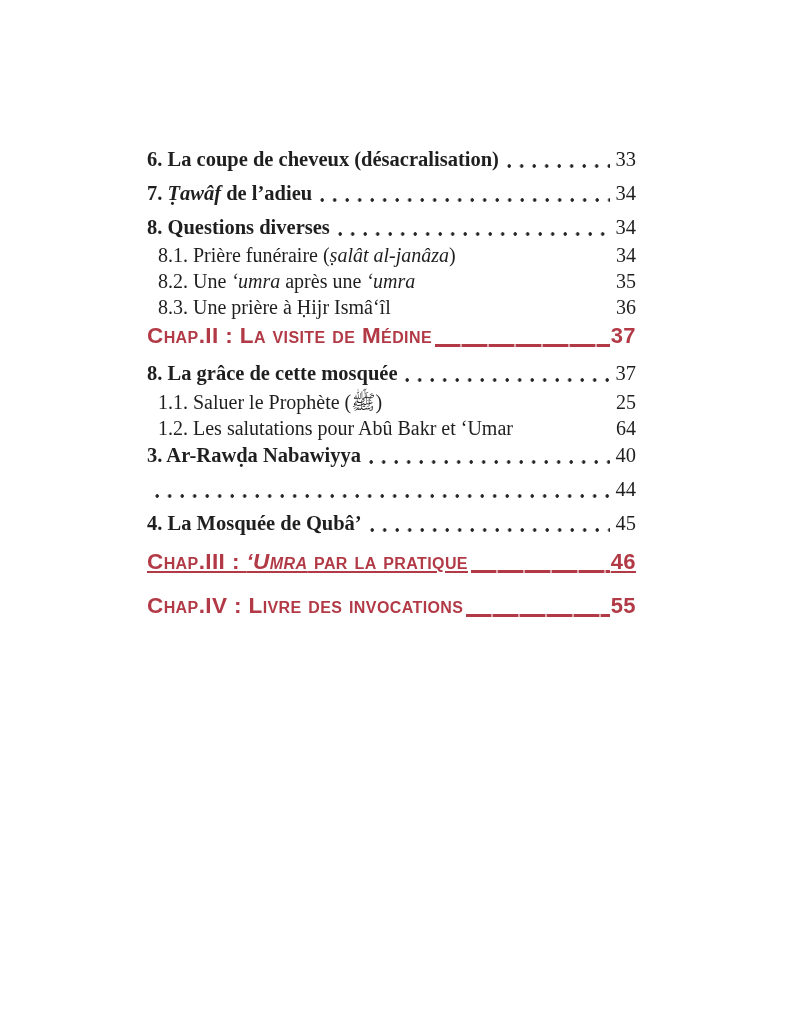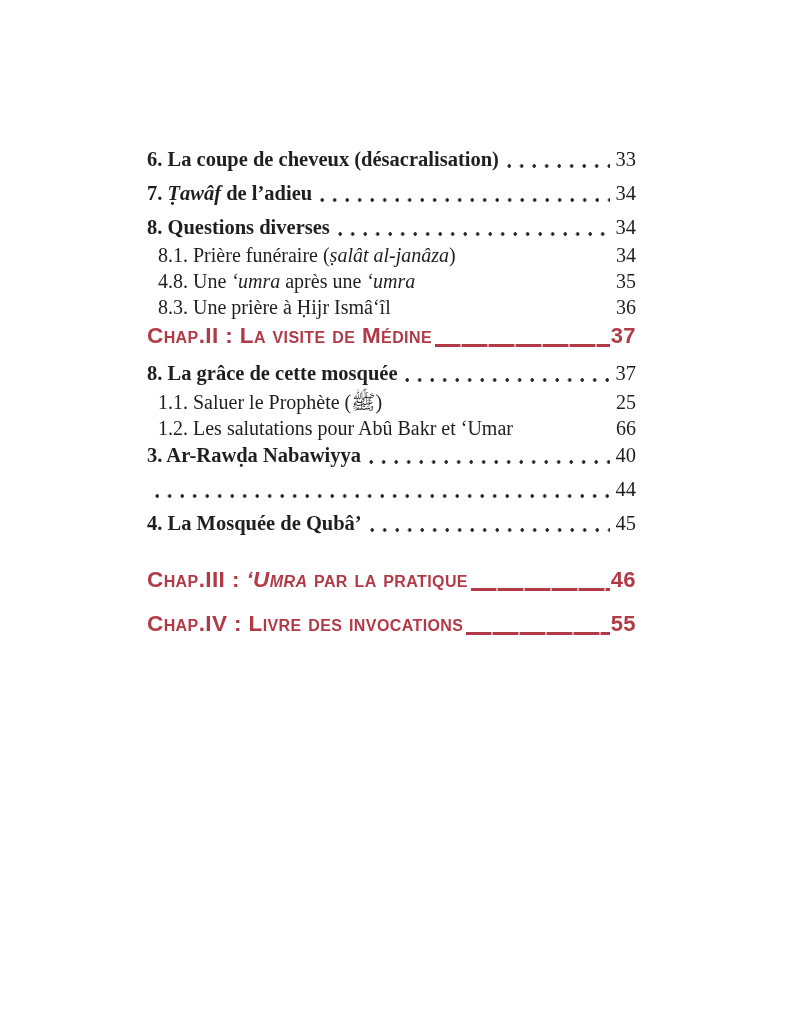--- a/index.html
+++ b/index.html
@@ -82,21 +82,21 @@
     background-image:repeating-linear-gradient(90deg, var(--accent) 0 25px, rgba(178,58,70,0.45) 25px 27px);
   }
   .spacer{flex:1 1 auto;}
 
   
   .toc .row:nth-child(1){margin-top:0;}
   .toc .row:nth-child(4){margin-top:2px;gap:24px;}
   .toc .row:nth-child(8){margin-top:9px;}
   .toc .row:nth-child(9){margin-top:3px;}
   .toc .row:nth-child(11){margin-top:1px;}
-  .toc .row:nth-child(14){margin-top:28px;}
+  .toc .row:nth-child(14){margin-top:10px;text-decoration:underline;}
   .toc .row:nth-child(15){margin-top:14px;}
 </style>
 </head>
 <body>
 
 <div class="page-surface">
   <div class="toc" id="toc">
       <div class="row item">
         <span class="label"><span>6. La coupe de cheveux (désacralisation)</span></span>
         <div class="leader-dots"></div>
@@ -111,21 +111,21 @@
         <span class="label"><span>8. Questions diverses</span></span>
         <div class="leader-dots"></div>
         <span class="page-num">34</span>
       </div>
       <div class="row subitem">
         <span class="label"><span>8.1. Prière funéraire (</span><span class="it">ṣalât al-janâza</span><span>)</span></span>
         <div class="spacer"></div>
         <span class="page-num">34</span>
       </div>
       <div class="row subitem">
-        <span class="label"><span>4.8. Une </span><span class="it">‘umra</span><span> après une </span><span class="it">‘umra</span></span>
+        <span class="label"><span>8.2. Une </span><span class="it">‘umra</span><span> après une </span><span class="it">‘umra</span></span>
         <div class="spacer"></div>
         <span class="page-num">35</span>
       </div>
       <div class="row subitem">
         <span class="label"><span>8.3. Une prière à Ḥijr Ismâ‘îl</span></span>
         <div class="spacer"></div>
         <span class="page-num">36</span>
       </div>
       <div class="row chapter">
         <span class="label"><span>Chap.II : La visite de Médine</span></span>
@@ -138,21 +138,21 @@
         <span class="page-num">37</span>
       </div>
       <div class="row subitem">
         <span class="label"><span>1.1. Saluer le Prophète (ﷺ)</span></span>
         <div class="spacer"></div>
         <span class="page-num">25</span>
       </div>
       <div class="row subitem">
         <span class="label"><span>1.2. Les salutations pour Abû Bakr et ‘Umar</span></span>
         <div class="spacer"></div>
-        <span class="page-num">66</span>
+        <span class="page-num">64</span>
       </div>
       <div class="row item">
         <span class="label"><span>3. Ar-Rawḍa Nabawiyya</span></span>
         <div class="leader-dots"></div>
         <span class="page-num">40</span>
       </div>
       <div class="row item">
         <div class="leader-dots"></div>
         <span class="page-num">44</span>
       </div>

